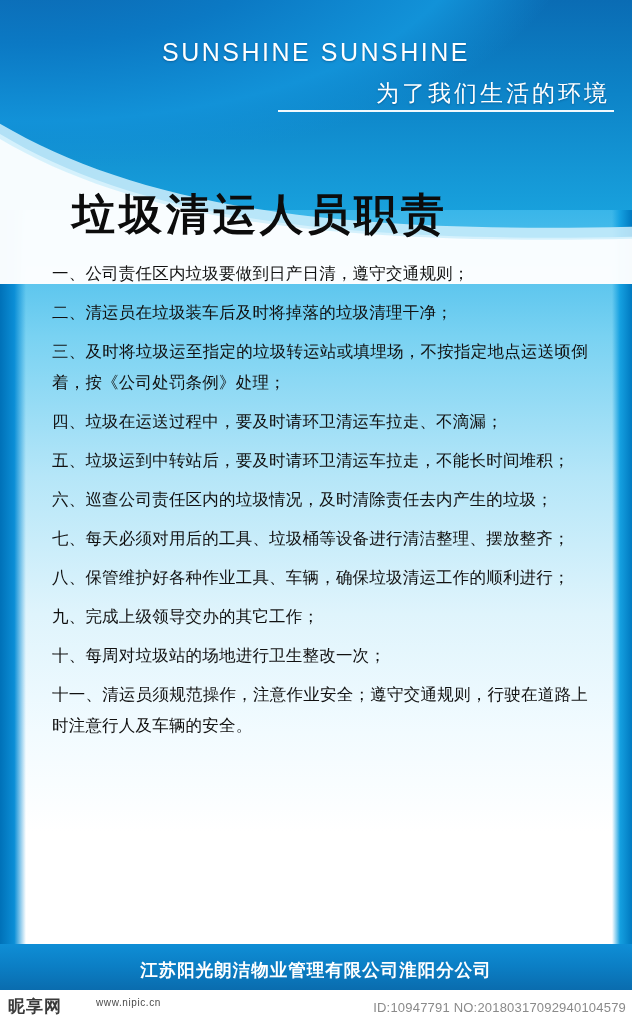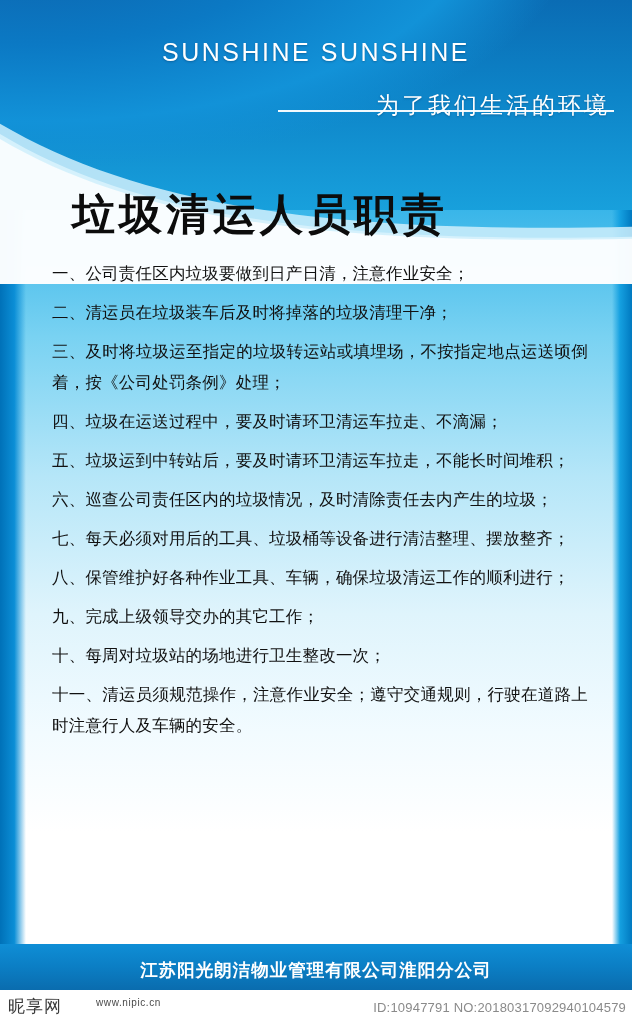--- a/index.html
+++ b/index.html
@@ -85,21 +85,20 @@
     text-shadow: 0 1px 2px rgba(0,40,80,.35);
   }
   .brand-cn {
     position: absolute;
     right: 22px; top: 78px;
     color: #ffffff;
     font-size: 23px;
     letter-spacing: 3px;
     font-family: Liberation Mono, monospace;
     text-shadow: 0 1px 2px rgba(0,40,80,.35);
-    margin-top: 12px;
   }
   .brand-rule {
     position: absolute;
     right: 18px;
     top: 110px;
     width: 336px;
     height: 2px;
     background: #ffffff;
     opacity: .95;
   }
@@ -159,21 +158,21 @@
     top: 990px;
     width: 632px;
     height: 34px;
     background: #ffffff;
   }
   .wm-logo {
     position: absolute;
     left: 8px;
     top: 995px;
     font-size: 17px;
-    font-weight: 400;
+    font-weight: 700;
     color: #3a3a3a;
     font-family: "DejaVu Sans", "Liberation Sans", sans-serif;
     letter-spacing: 1px;
   }
   .wm-url {
     position: absolute;
     left: 96px;
     top: 997px;
     font-size: 10px;
     color: #4a4a4a;
@@ -205,21 +204,21 @@
     </svg>
   </div>
 
   <div class="brand-en">SUNSHINE SUNSHINE</div>
   <div class="brand-cn">为了我们生活的环境</div>
   <div class="brand-rule"></div>
 
   <div class="title">垃圾清运人员职责</div>
 
   <div class="body-text">
-    <p>一、公司责任区内垃圾要做到日产日清，注意作业安全；</p>
+    <p>一、公司责任区内垃圾要做到日产日清，遵守交通规则；</p>
     <p>二、清运员在垃圾装车后及时将掉落的垃圾清理干净；</p>
     <p>三、及时将垃圾运至指定的垃圾转运站或填埋场，不按指定地点运送顷倒着，按《公司处罚条例》处理；</p>
     <p>四、垃圾在运送过程中，要及时请环卫清运车拉走、不滴漏；</p>
     <p>五、垃圾运到中转站后，要及时请环卫清运车拉走，不能长时间堆积；</p>
     <p>六、巡查公司责任区内的垃圾情况，及时清除责任去内产生的垃圾；</p>
     <p>七、每天必须对用后的工具、垃圾桶等设备进行清洁整理、摆放整齐；</p>
     <p>八、保管维护好各种作业工具、车辆，确保垃圾清运工作的顺利进行；</p>
     <p>九、完成上级领导交办的其它工作；</p>
     <p>十、每周对垃圾站的场地进行卫生整改一次；</p>
     <p>十一、清运员须规范操作，注意作业安全；遵守交通规则，行驶在道路上时注意行人及车辆的安全。</p>

